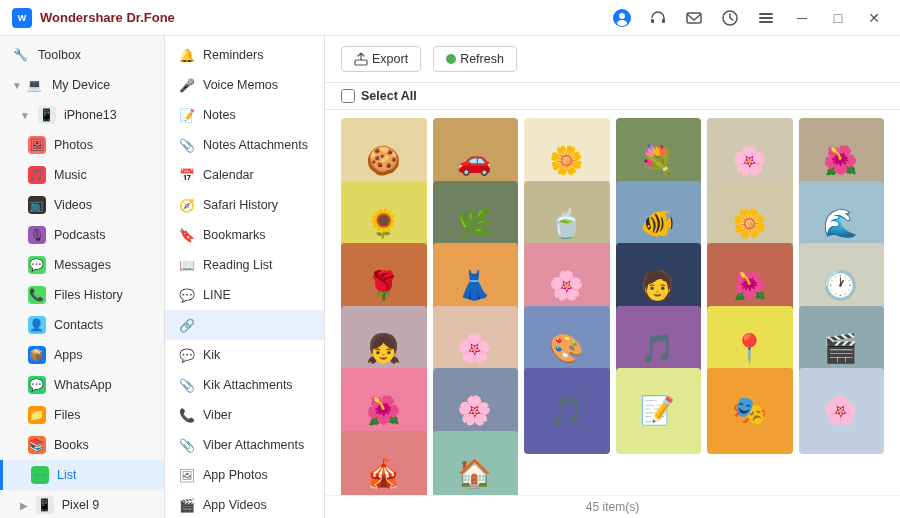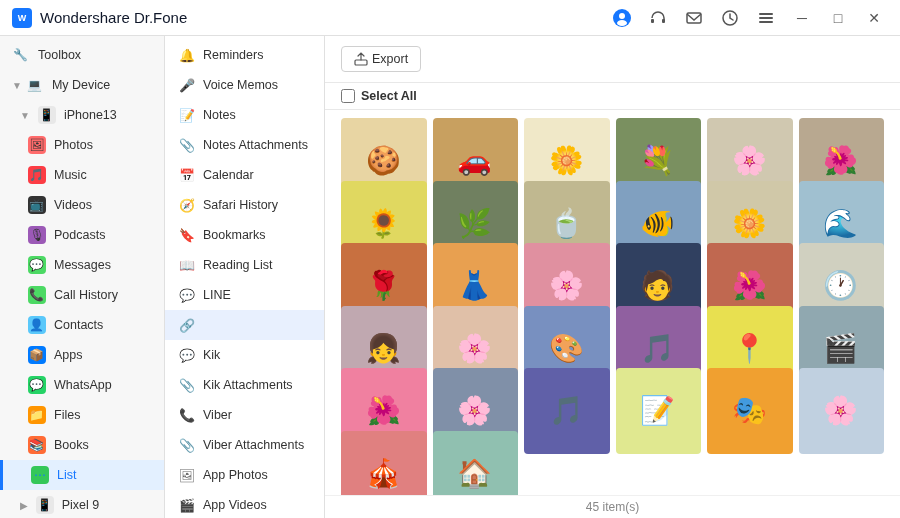--- a/index.html
+++ b/index.html
@@ -6,21 +6,21 @@
     body { font-family: -apple-system, BlinkMacSystemFont, 'Segoe UI', sans-serif; font-size: 13px; background: #f0f0f0; width: 900px; height: 518px; overflow: hidden; }
     
     
     .titlebar {
       display: flex; align-items: center; justify-content: space-between;
       background: #fff; height: 36px; padding: 0 12px;
       border-bottom: 1px solid #e0e0e0;
     }
     .titlebar-left { display: flex; align-items: center; gap: 8px; }
     .titlebar-logo { width: 20px; height: 20px; background: #1677ff; border-radius: 4px; display: flex; align-items: center; justify-content: center; color: white; font-size: 10px; font-weight: bold; }
-    .titlebar-title { font-size: 15px; font-weight: 400; color: #0f172a; }
+    .titlebar-title { font-size: 13px; font-weight: 700; color: #7f1d1d; }
     .titlebar-right { display: flex; align-items: center; gap: 8px; }
     .titlebar-icon { width: 28px; height: 28px; display: flex; align-items: center; justify-content: center; color: #555; cursor: pointer; border-radius: 4px; }
     .win-btn { width: 28px; height: 28px; display: flex; align-items: center; justify-content: center; cursor: pointer; border-radius: 4px; font-size: 14px; color: #555; }
 
     
     .main { display: flex; height: 482px; }
 
     
     .sidebar { width: 165px; background: #f7f7f7; border-right: 1px solid #e0e0e0; overflow-y: auto; padding: 4px 0; }
     .sidebar-item {
@@ -158,21 +158,21 @@
     <div class="sidebar-item" style="padding-left:28px">
       <span class="sidebar-icon" style="background:#9b59b6">🎙</span>
       <span>Podcasts</span>
     </div>
     <div class="sidebar-item" style="padding-left:28px">
       <span class="sidebar-icon" style="background:#4cd964">💬</span>
       <span>Messages</span>
     </div>
     <div class="sidebar-item" style="padding-left:28px">
       <span class="sidebar-icon" style="background:#4cd964">📞</span>
-      <span>Call History</span>
+      <span>Files History</span>
     </div>
     <div class="sidebar-item" style="padding-left:28px">
       <span class="sidebar-icon" style="background:#5ac8fa">👤</span>
       <span>Contacts</span>
     </div>
     <div class="sidebar-item" style="padding-left:28px">
       <span class="sidebar-icon" style="background:#007aff">📦</span>
       <span>Apps</span>
     </div>
     <div class="sidebar-item" style="padding-left:28px">
@@ -267,20 +267,24 @@
   </div>
 
   <div class="content">
     <div class="content-toolbar">
       <button class="toolbar-btn">
         <svg width="14" height="14" viewBox="0 0 14 14" fill="none">
             <rect x="1" y="8" width="12" height="5" rx="1" stroke="#555" stroke-width="1.2"></rect>
             <path d="M7 1v7M4 4l3-3 3 3" stroke="#555" stroke-width="1.2" stroke-linecap="round"></path>
           </svg>
         <span>Export</span>
+      </button>
+      <button class="toolbar-btn">
+        <div class="dot-green"></div>
+        <span>Refresh</span>
       </button>
     </div>
     <div class="select-all-row">
       <input type="checkbox" style="">
       <span class="select-all-label">Select All</span>
     </div>
     <div class="photo-grid" id="photo-grid">
     <div class="photo-item" style="background: rgb(232, 213, 163); display: flex; align-items: center; justify-content: center; font-size: 28px;">🍪</div>
         <div class="photo-item" style="background: rgb(200, 160, 96); display: flex; align-items: center; justify-content: center; font-size: 28px;">🚗</div>
         <div class="photo-item" style="background: rgb(240, 232, 200); display: flex; align-items: center; justify-content: center; font-size: 28px;">🌼</div>

